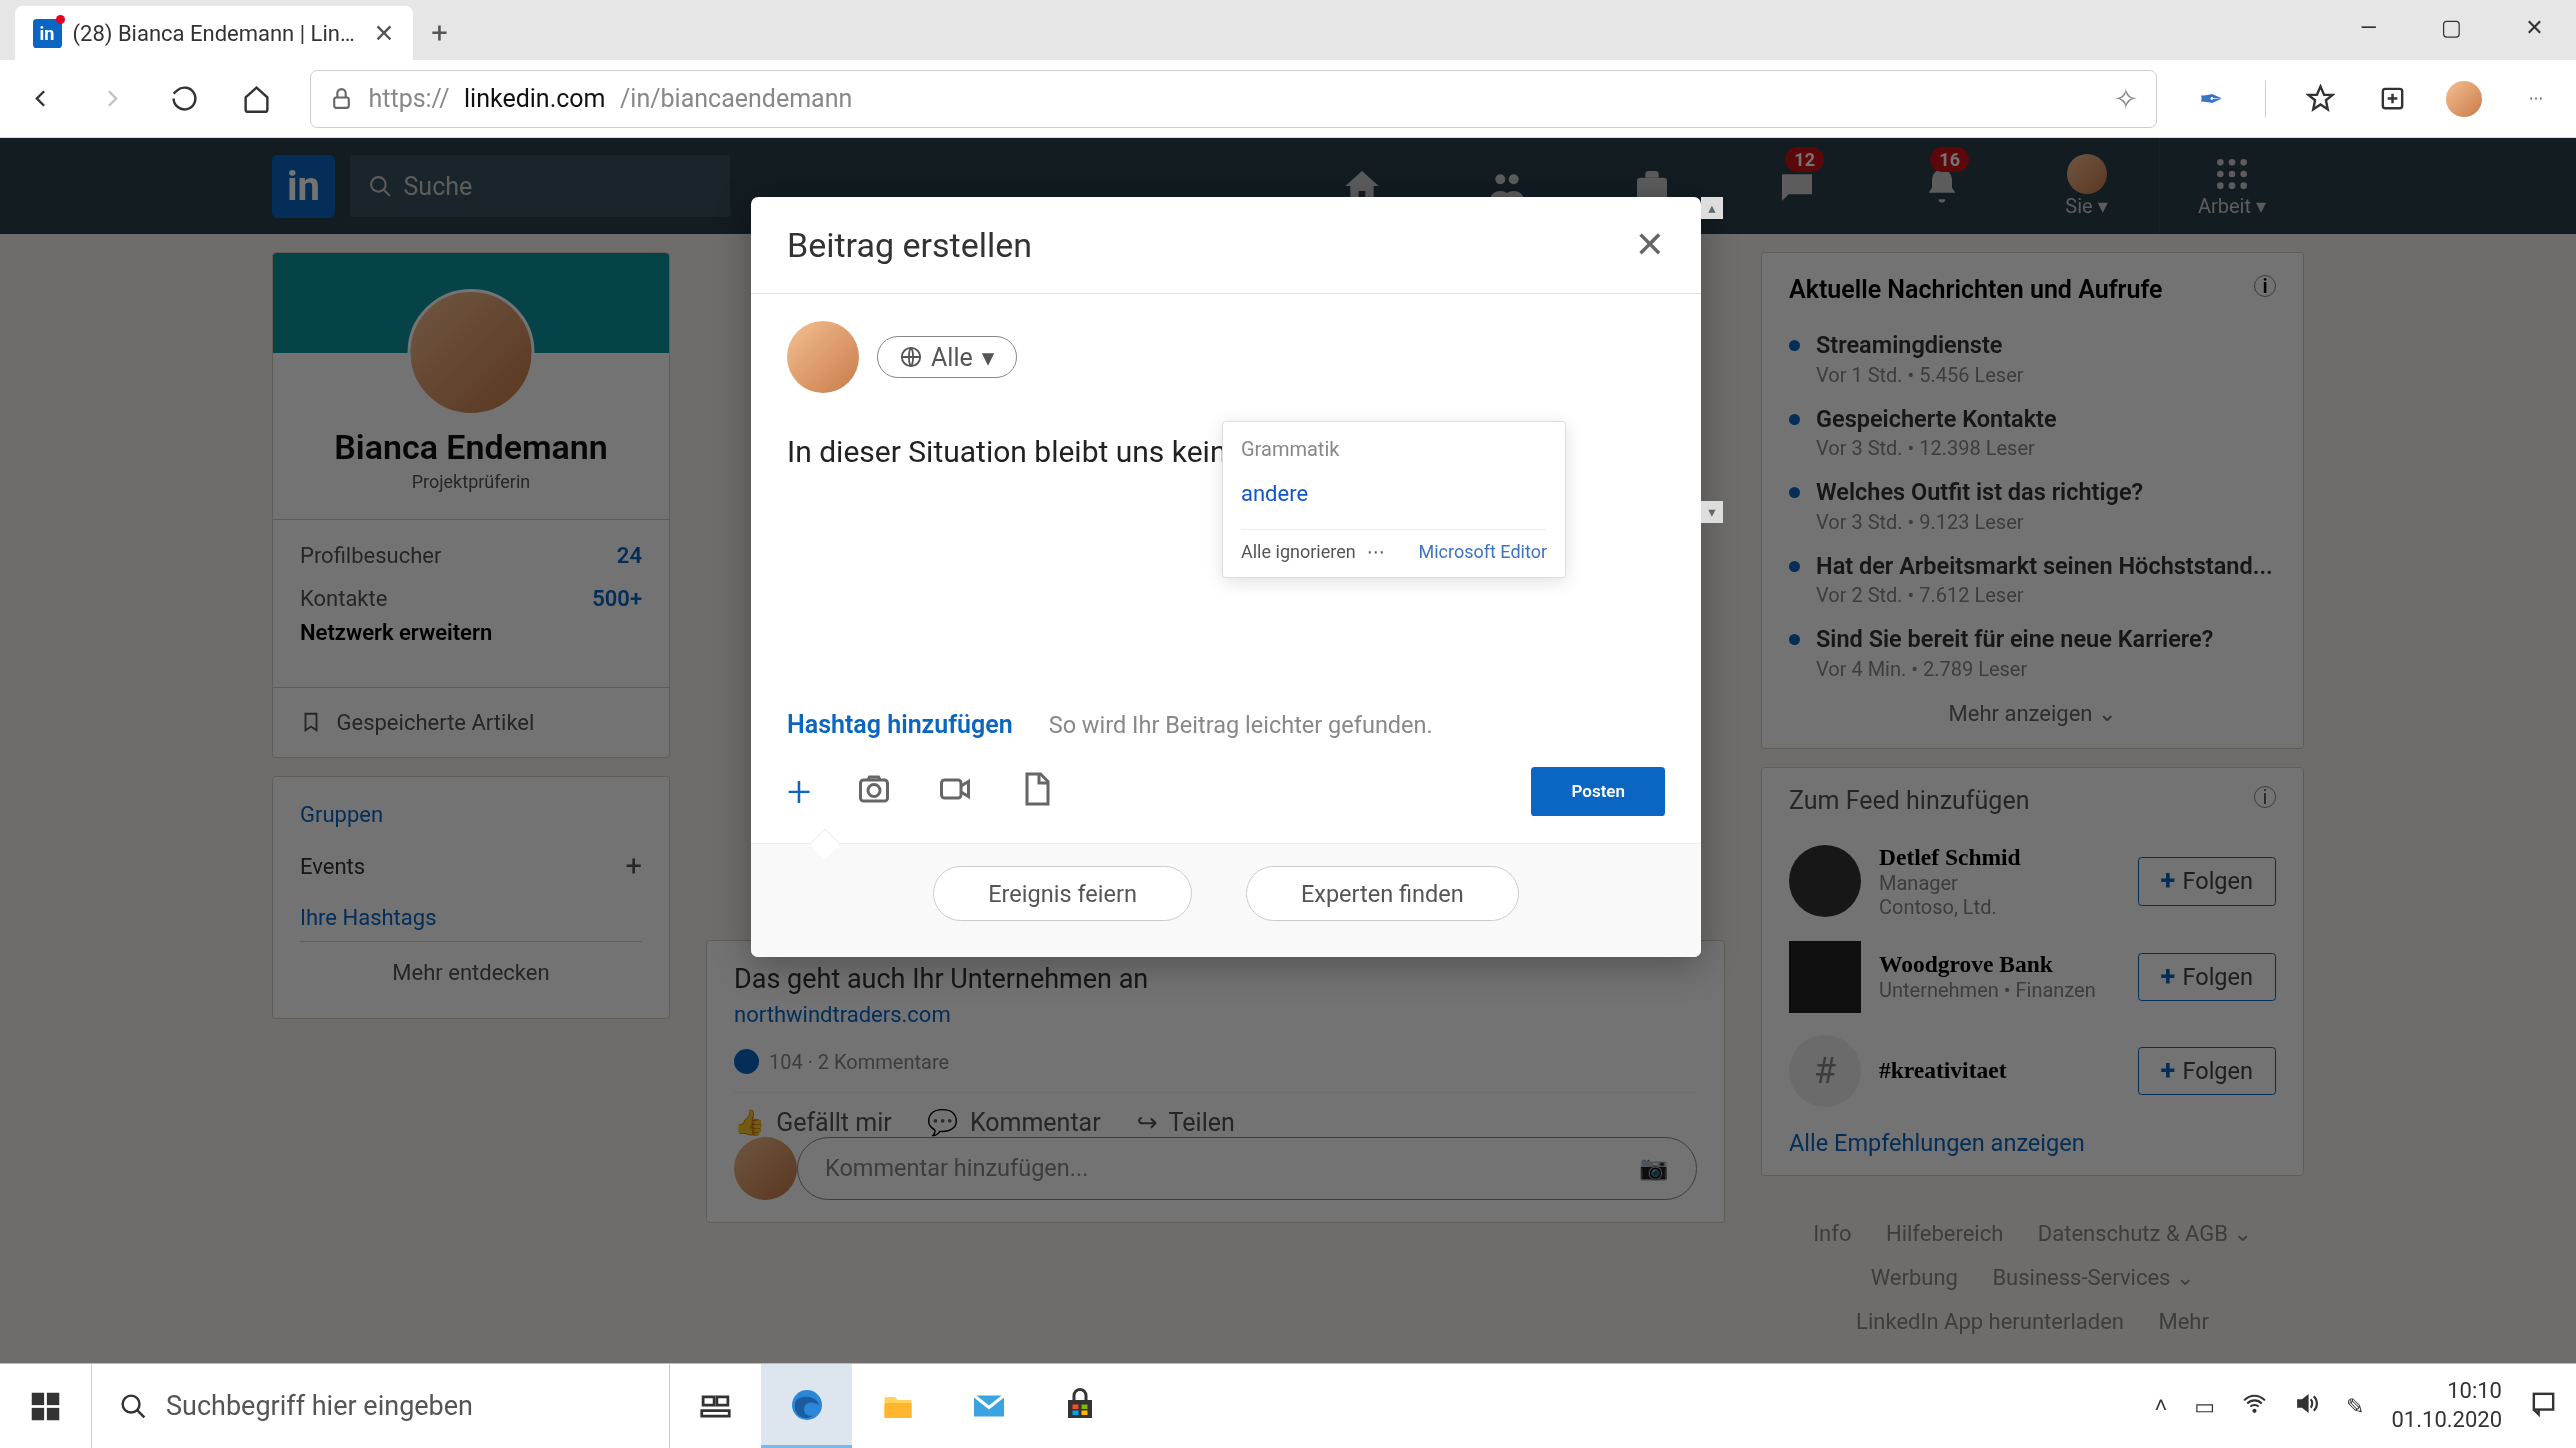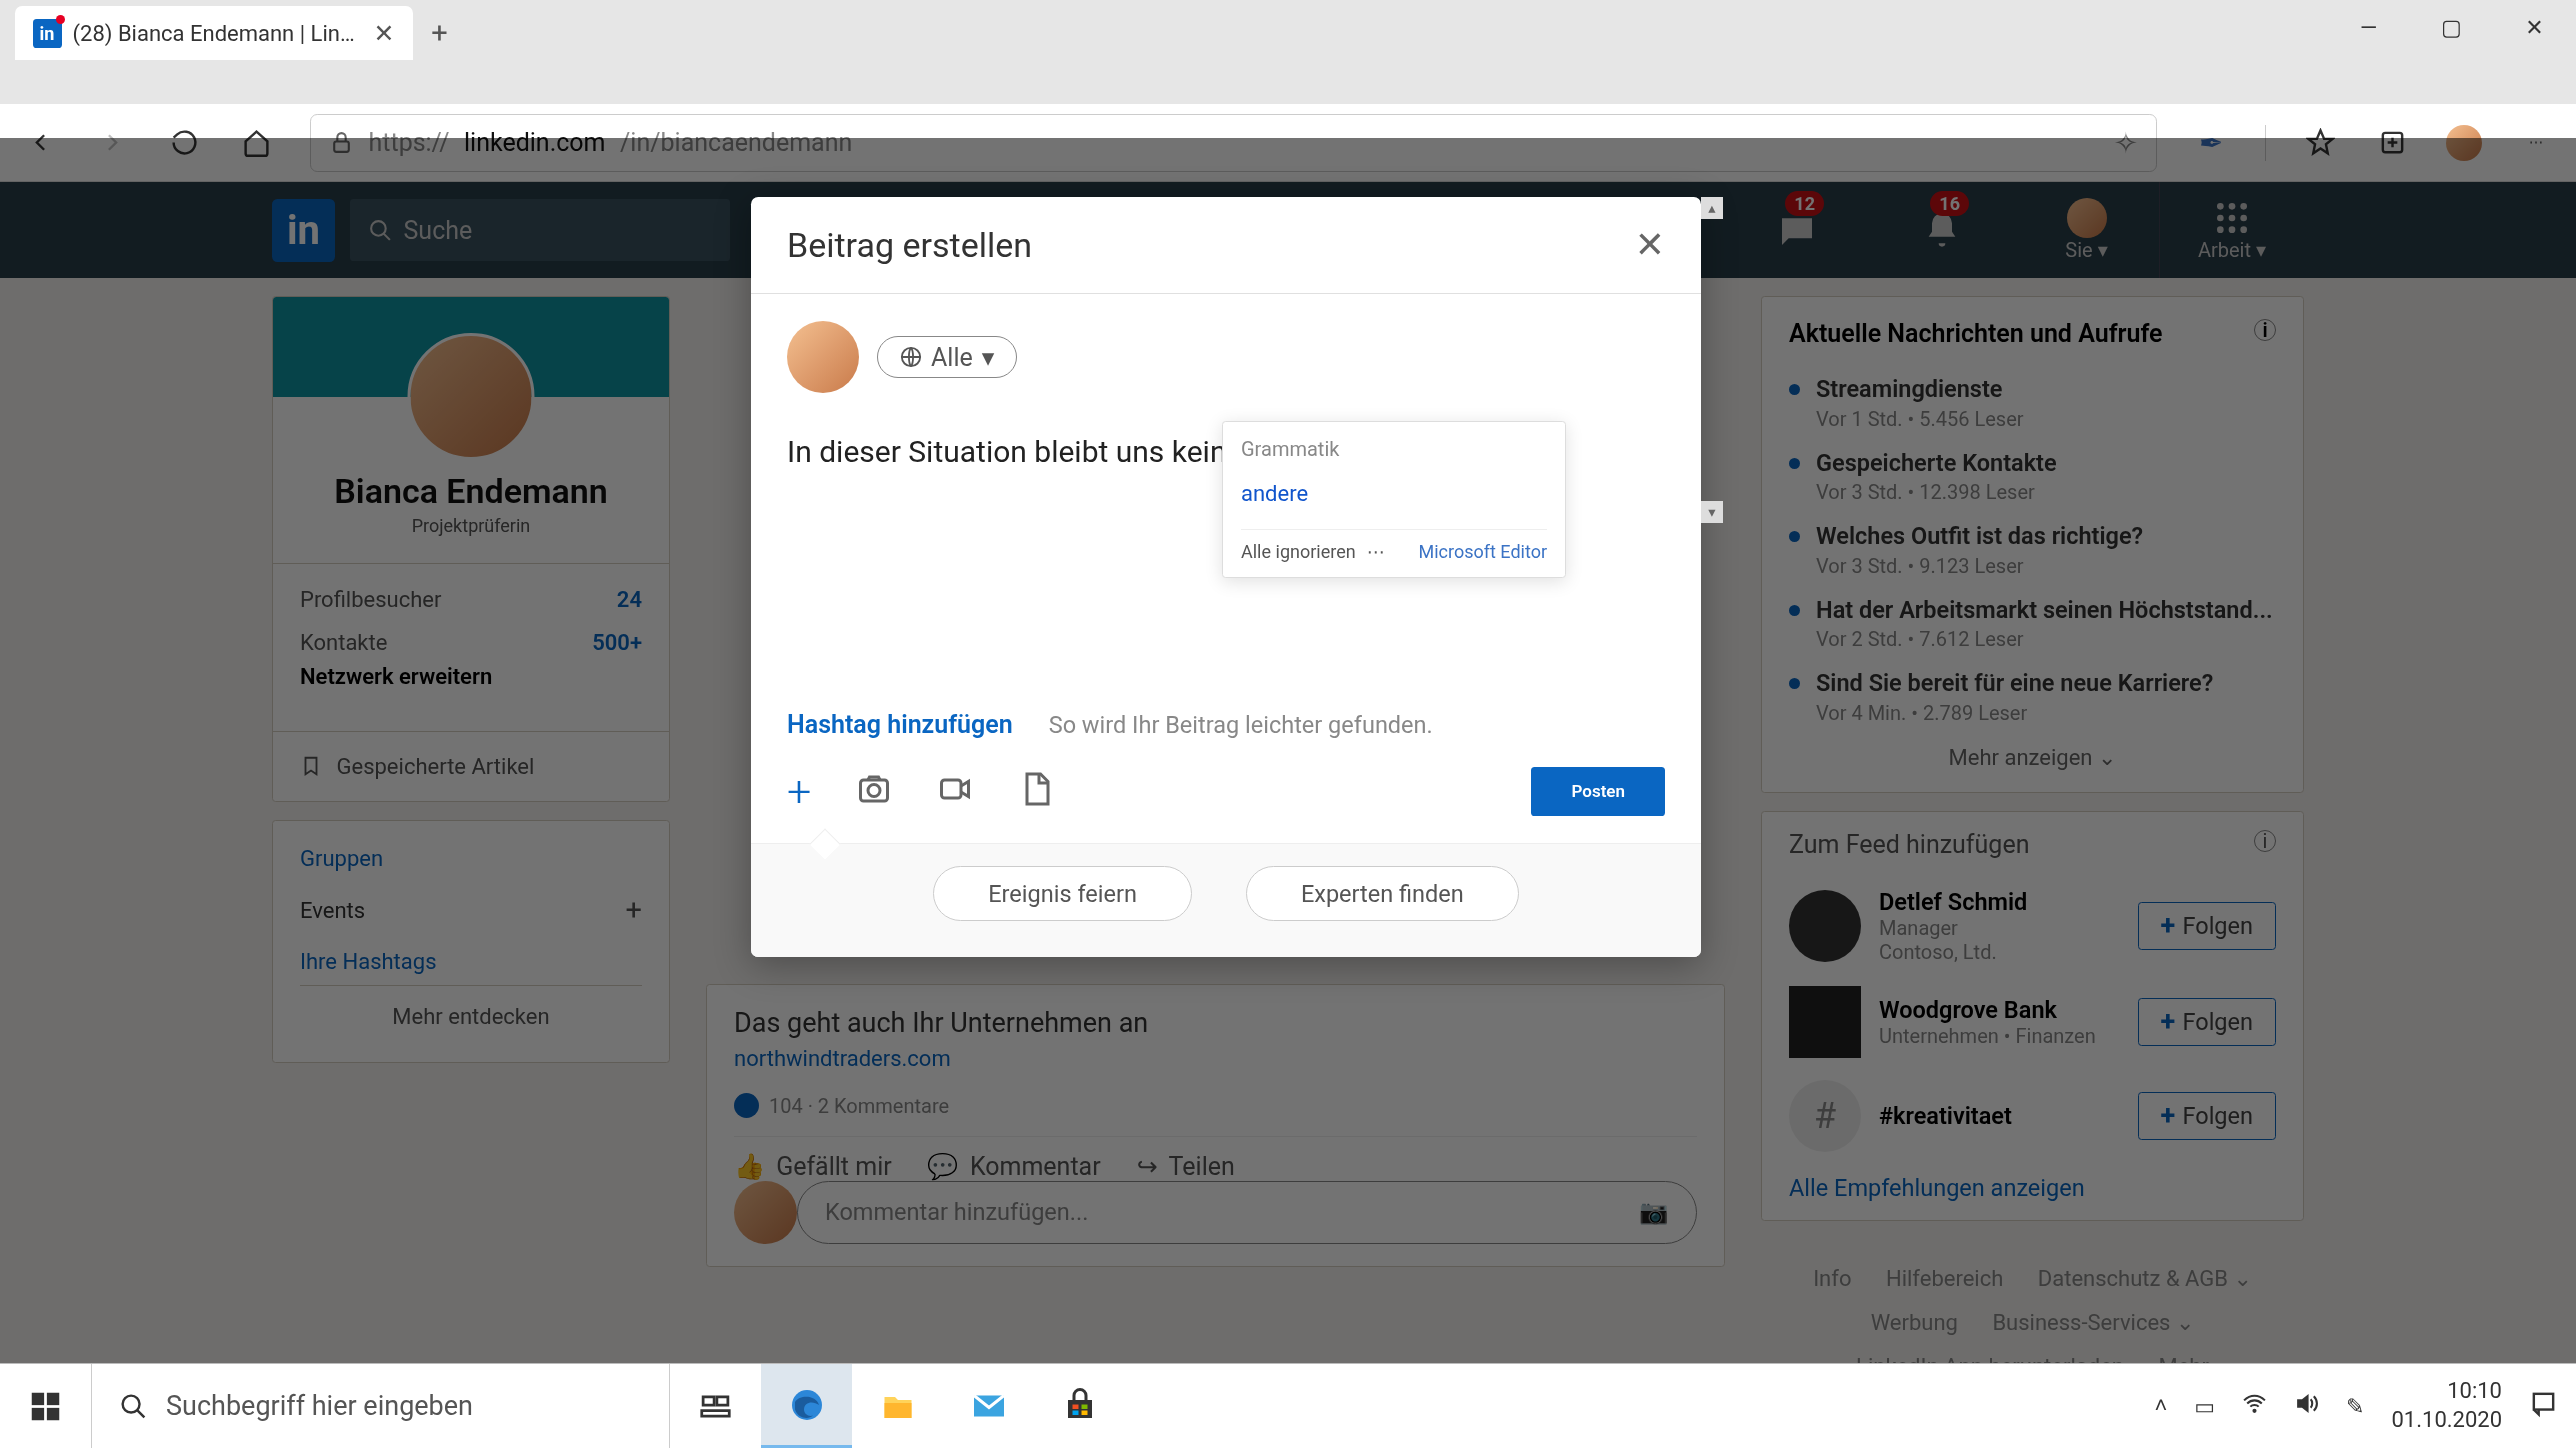--- a/index.html
+++ b/index.html
@@ -10,21 +10,21 @@
 .tab-bar { height: 60px; display: flex; align-items: flex-end; padding-left: 14.5px; }
 .tab { background: #fff; border-radius: 7.2px 7.2px 0 0; height: 54px; width: 398px; display: flex; align-items: center; padding: 0 18px; gap: 11px; position: relative; }
 .tab-favicon { width: 29px; height: 29px; background: #0a66c2; border-radius: 3.6px; display: flex; align-items: center; justify-content: center; color: #fff; font-weight: bold; font-size: 18px; position:relative;}
 .tab-favicon::after{content:'';position:absolute;top:-3.6px;right:-3.6px;width:9px;height:9px;background:#e60023;border-radius:50%;}
 .tab-title { flex: 1; font-size: 22px; color: #333; white-space: nowrap; overflow: hidden; text-overflow: ellipsis; }
 .tab-close { font-size: 25px; color: #555; cursor: pointer; }
 .new-tab { width: 54px; height: 54px; display: flex; align-items: center; justify-content: center; font-size: 29px; color: #555; }
 .win-controls { position: absolute; right: 0; top: 0; display: flex; height: 54px; }
 .win-btn { width: 83px; display: flex; align-items: center; justify-content: center; font-size: 22px; color: #333; }
 
-.addr-bar { background: #fff; height: 78px; display: flex; align-items: center; padding: 0 22px; gap: 36px; border-bottom: 0.9px solid #ddd; margin-top: 44px; }
+.addr-bar { background: #fff; height: 78px; display: flex; align-items: center; padding: 0 22px; gap: 36px; border-bottom: 0.9px solid #ddd; }
 .nav-btn { width: 36px; height: 36px; display: flex; align-items: center; justify-content: center; color: #555; }
 .nav-btn svg { width: 29px; height: 29px; }
 .url-box { flex: 1; height: 58px; border: 0.9px solid #ccc; border-radius: 7.2px; display: flex; align-items: center; padding: 0 18px; gap: 14.5px; font-size: 25px; color: #555; }
 .url-domain { color: #111; }
 .addr-right { display: flex; gap: 36px; align-items: center; }
 .addr-avatar { width: 36px; height: 36px; border-radius: 50%; background: linear-gradient(135deg, #f4c091, #c97a4a); }
 
 
 .li-header { background: #283e4a; height: 96px; display: flex; align-items: center; padding: 0 272px; gap: 14.5px; position: relative; }
 .li-logo { width: 63px; height: 63px; background: #0a66c2; border-radius: 5.4px; display: flex; align-items: center; justify-content: center; color: #fff; font-weight: bold; font-size: 40px; }
@@ -68,21 +68,21 @@
 .news-meta { font-size: 20px; color: #888; margin-top: 3.6px; }
 .show-more { text-align: center; color: #666; font-size: 22px; padding-top: 11px; }
 
 .feed-add { padding: 18px 27px; }
 .feed-header { display:flex;justify-content:space-between;font-size: 25px; font-weight: 400; color: #555; margin-bottom: 18px; }
 .feed-item { display: flex; align-items: center; gap: 18px; padding: 11px 0; }
 .feed-avatar { width: 72px; height: 72px; border-radius: 50%; background: #333; flex-shrink:0;}
 .feed-avatar.company{border-radius:0;background:#222;}
 .feed-avatar.tag{border-radius:50%;background:#eee;display:flex;align-items:center;justify-content:center;color:#888;font-size:36px;}
 .feed-info { flex: 1; }
-.feed-name { font-size: 23.5px; font-weight: 600; }
+.feed-name { font-size: 23.5px; font-weight: 600; font-family: Liberation Serif, serif; }
 .feed-sub { font-size: 20px; color: #888; }
 .follow-btn { border: 1.8px solid #0a66c2; color: #444; border-radius: 3.6px; padding: 7.2px 22px; font-size: 23.5px; display: flex; align-items: center; gap: 7.2px; }
 .follow-btn .plus{color:#0a66c2;font-weight:bold;font-size:27px;}
 .all-recs { color: #0a66c2; font-size: 23.5px; padding-top: 11px; }
 
 
 .article-card{padding:22px 27px;}
 .article-title{font-size:27px;font-weight:400;color:#333;}
 .article-link{font-size:22px;color:#0a66c2;margin-top:7.2px;}
 .article-stats{font-size:20px;color:#888;margin-top:22px;display:flex;gap:10px;align-items:center;}

